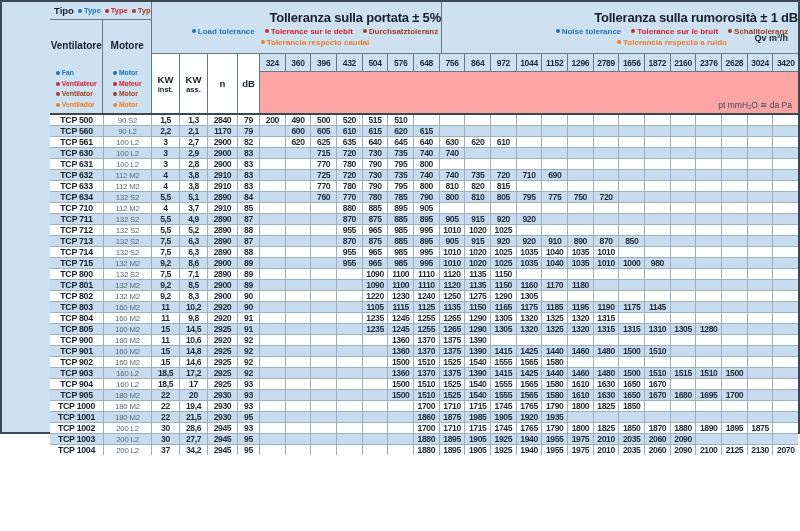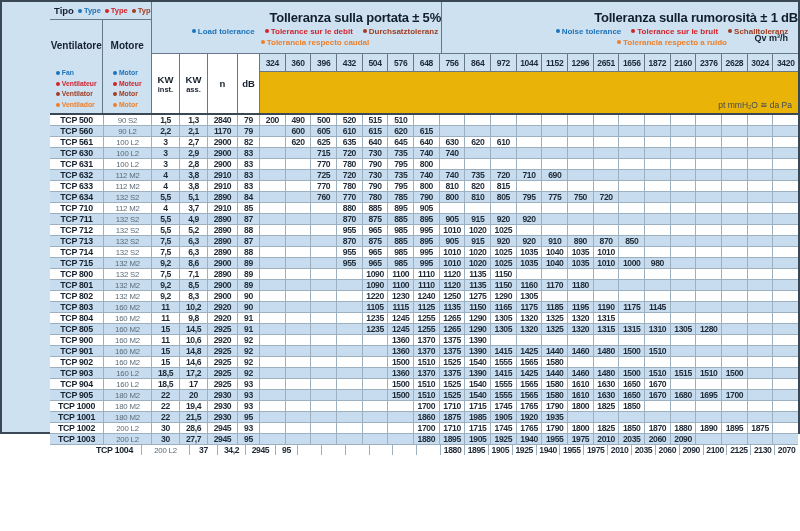--- a/index.html
+++ b/index.html
@@ -33,27 +33,27 @@
   .qv-label { position:absolute; right:10px; bottom:10px; font-size:9px; font-weight:bold; color:#16212e; }
 
   .subhdr { flex:1; display:flex; }
   .col-head { background:#ffffff; border-right:1px solid #64788a; display:flex; flex-direction:column; align-items:center; justify-content:center; color:#16212e; }
   .col-head .l1 { font-size:9.5px; font-weight:bold; line-height:11px; }
   .col-head .l2 { font-size:7.5px; font-weight:bold; line-height:9px; }
   .flow-area { flex:1; display:flex; flex-direction:column; }
   .flow-heads { height:18px; flex:none; display:flex; border-bottom:1px solid #64788a; }
   .flow-head-cell { flex:1 1 0; border-right:1px solid #64788a; display:flex; align-items:center; justify-content:center; font-size:8.5px; font-weight:bold; color:#1d2937; letter-spacing:-0.3px; }
   .flow-head-cell:last-child { border-right:none; }
-  .pt-strip { flex:1; background:#eab308; position:relative; }
+  .pt-strip { flex:1; background:#fca5a5; position:relative; }
   .pt-label { position:absolute; right:6px; bottom:3px; font-size:8.5px; color:#3e4c5a; }
 
   
   .tbody { flex:1; display:flex; flex-direction:column; background:#ffffff; }
   .trow { flex:1; display:flex; border-bottom:1px solid #9db0c0; background:#ffffff; }
-  .trow:last-child { border-bottom:none;margin-left:38px; }
+  .trow:last-child { border-bottom:none; }
   .trow.stripe { background:#c7ddef; }
   .tcell { border-right:1px solid #9db0c0; display:flex; align-items:center; justify-content:center; overflow:hidden; }
   .c-fan { width:54px; flex:none; }
   .c-motor { width:48px; flex:none; }
   .c-kw { width:28px; flex:none; }
   .c-n { width:30px; flex:none; }
   .c-db { width:22px; flex:none; }
   .fcell { flex:1 1 0; }
   .fcell:last-child { border-right:none; }
   .fan { font-size:8.8px; font-weight:bold; color:#16212e; letter-spacing:-0.3px; }
@@ -200,21 +200,21 @@
               <div class="flow-head-cell">432</div>
               <div class="flow-head-cell">504</div>
               <div class="flow-head-cell">576</div>
               <div class="flow-head-cell">648</div>
               <div class="flow-head-cell">756</div>
               <div class="flow-head-cell">864</div>
               <div class="flow-head-cell">972</div>
               <div class="flow-head-cell">1044</div>
               <div class="flow-head-cell">1152</div>
               <div class="flow-head-cell">1296</div>
-              <div class="flow-head-cell">2651</div>
+              <div class="flow-head-cell">2789</div>
               <div class="flow-head-cell">1656</div>
               <div class="flow-head-cell">1872</div>
               <div class="flow-head-cell">2160</div>
               <div class="flow-head-cell">2376</div>
               <div class="flow-head-cell">2628</div>
               <div class="flow-head-cell">3024</div>
               <div class="flow-head-cell">3420</div>
             </div>
           <div class="pt-strip">
             <span class="pt-label">pt mmH₂O ≅ da Pa</span>

